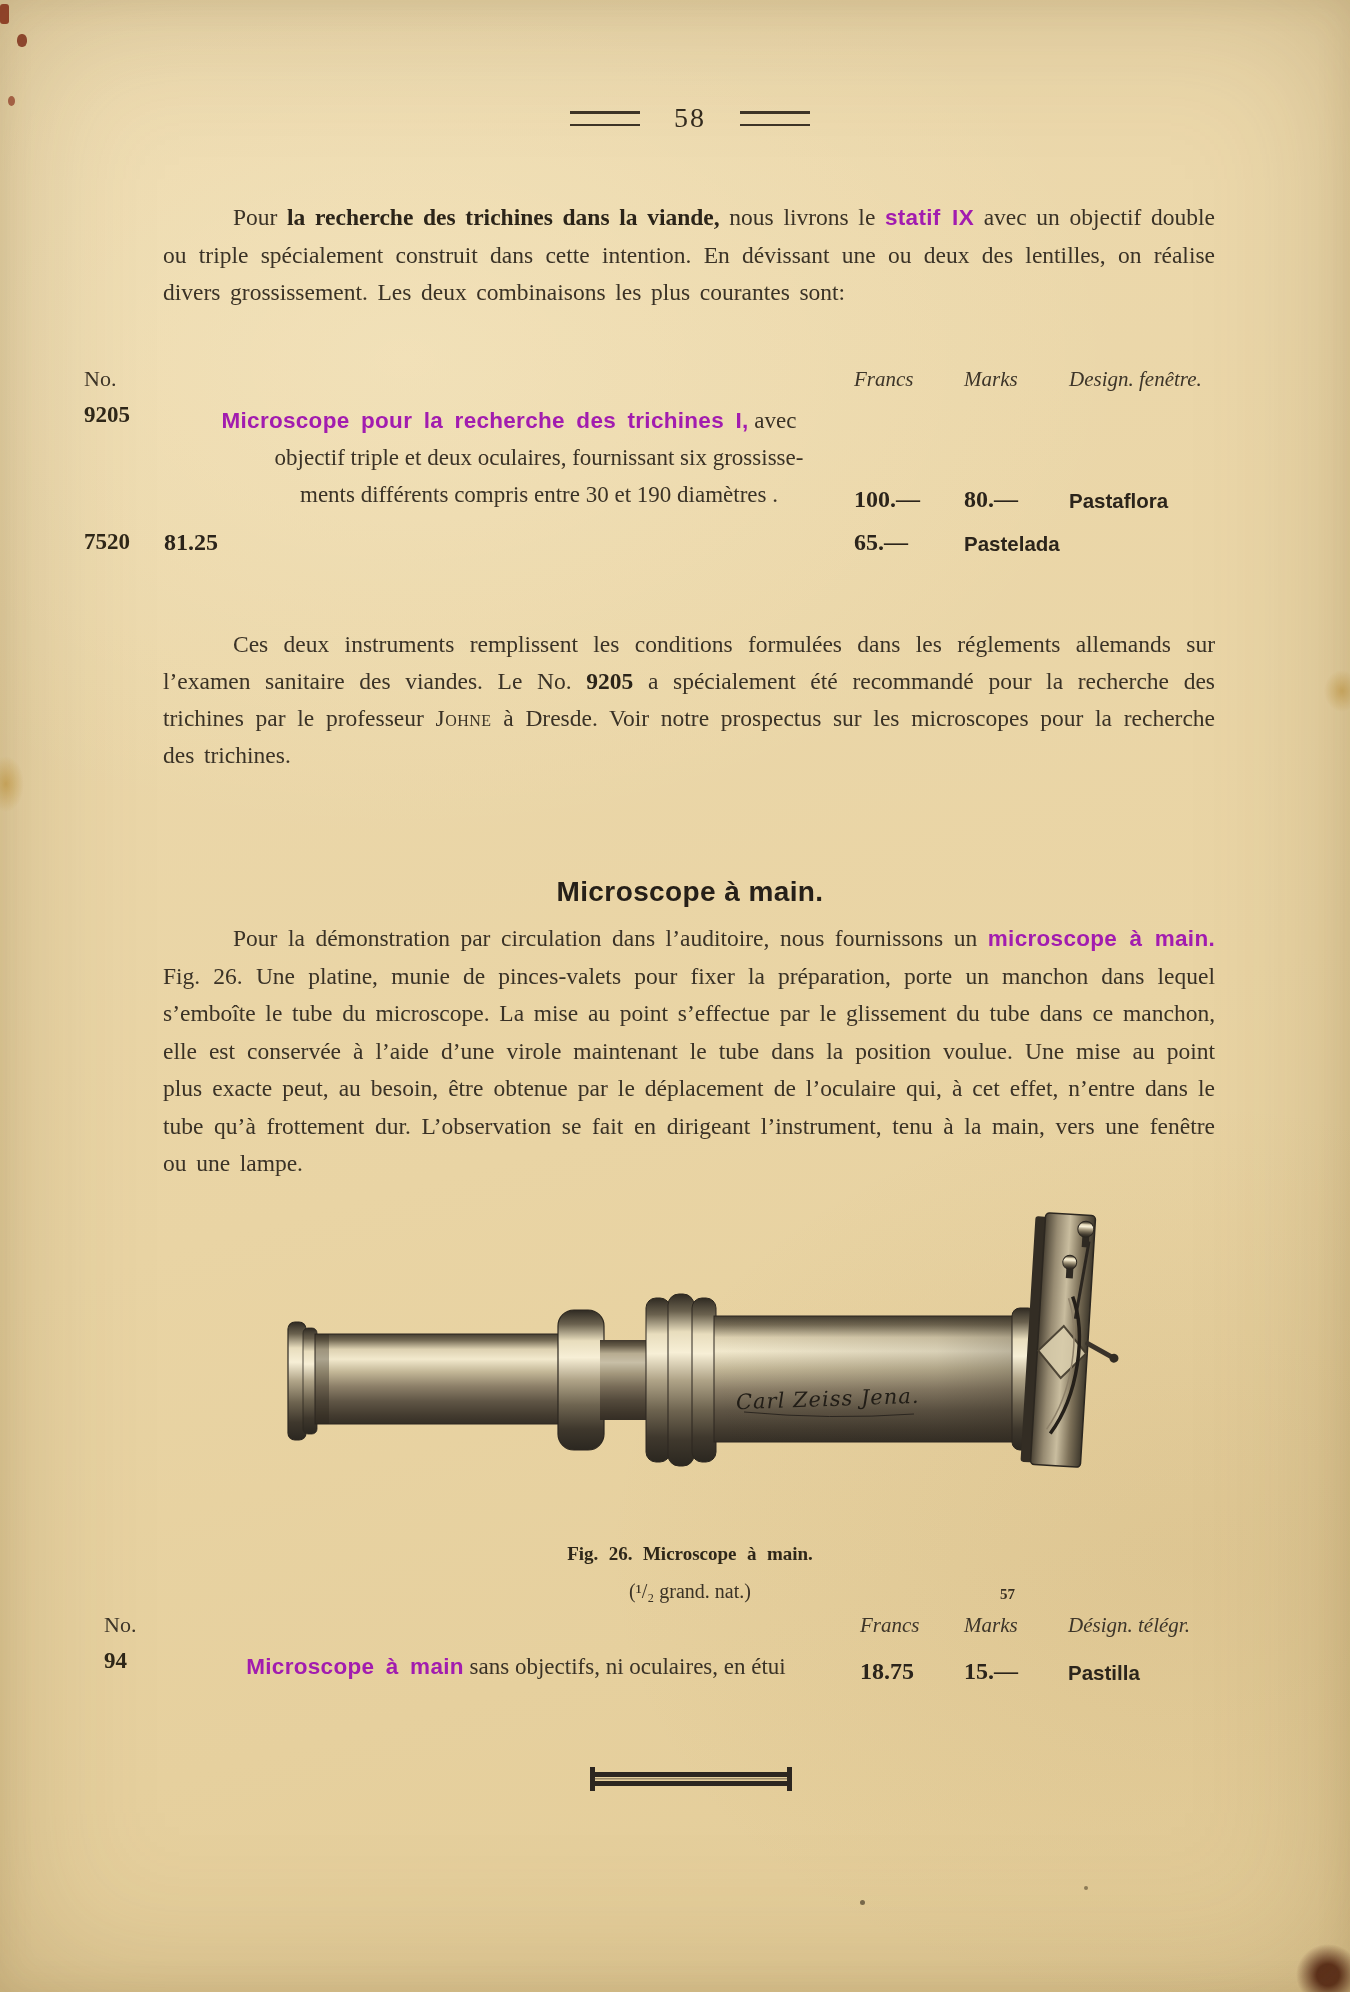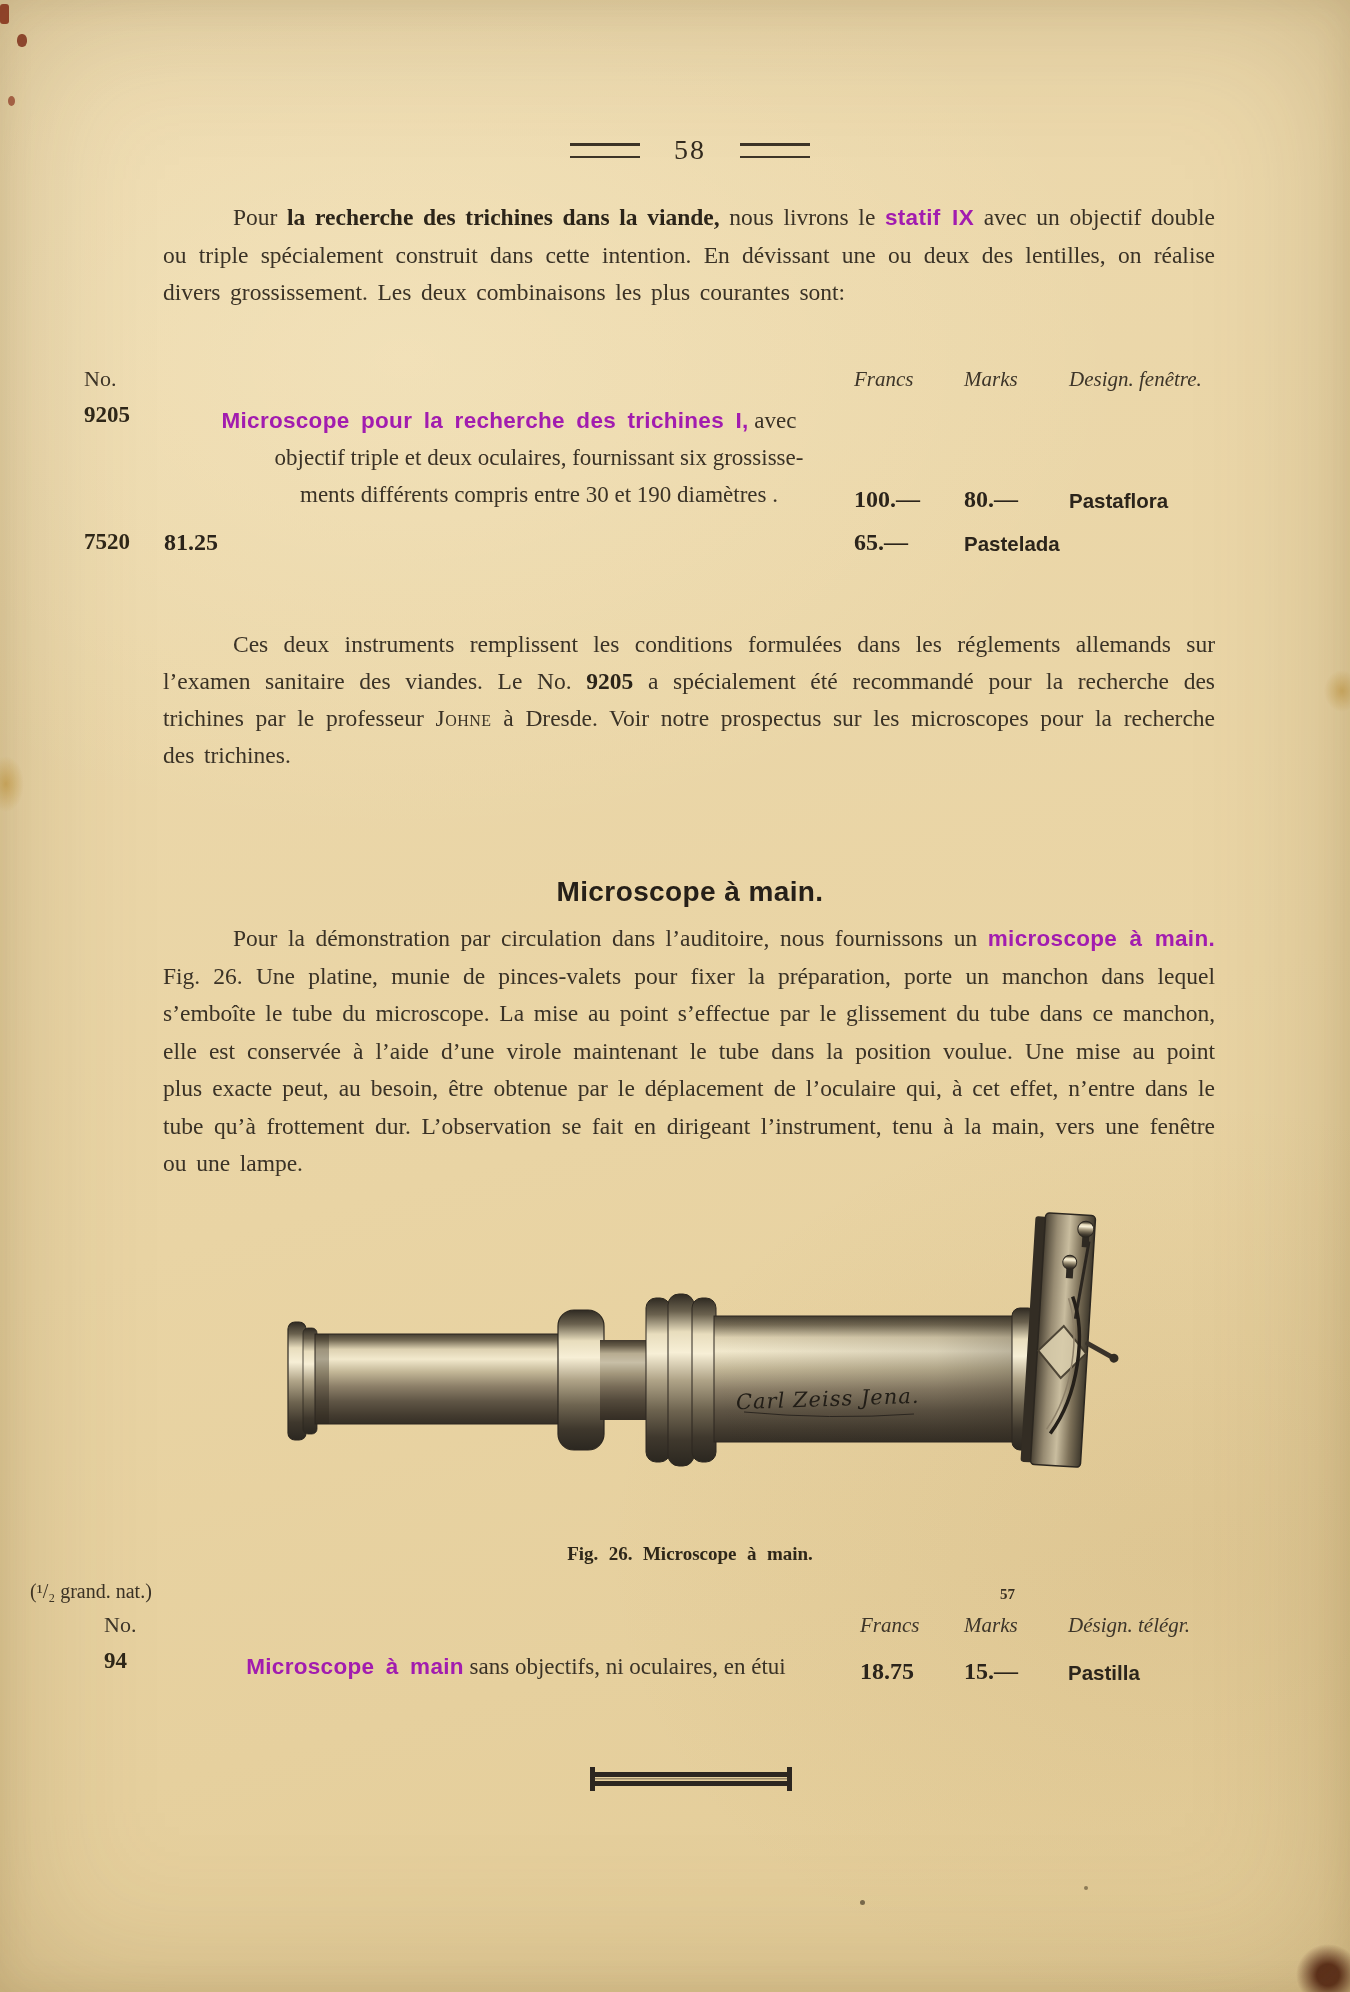--- a/index.html
+++ b/index.html
@@ -13,21 +13,21 @@
       radial-gradient(1200px 800px at 30% 18%, rgba(255,245,214,.30), transparent 60%),
       radial-gradient(900px 700px at 88% 78%, rgba(150,110,45,.10), transparent 65%),
       linear-gradient(165deg,#eddaaf 0%, #e9d4a4 55%, #e3cc98 100%);
   }
   body::after{
     content:"";position:absolute;inset:0;pointer-events:none;
     box-shadow: inset 0 0 150px rgba(110,80,30,.26), inset 0 0 35px rgba(110,80,30,.12);
   }
   .abs{position:absolute;}
   
-  .pagehead{left:30px;top:102px;width:1320px;display:flex;justify-content:center;align-items:center;gap:34px;margin-top:32px;}
+  .pagehead{left:30px;top:102px;width:1320px;display:flex;justify-content:center;align-items:center;gap:34px;}
   .prule{width:70px;height:10px;border-top:3px solid #3d342  7;border-top:3px solid #3d3427;border-bottom:2px solid #3d3427;}
   .pnum{font-size:28px;letter-spacing:2px;color:#332b1f;}
   
   .para{left:163px;width:1052px;text-align:justify;font-size:23.5px;line-height:37.5px;word-spacing:.16em;margin:0;}
   .para.indent{text-indent:70px;}
   #para1{top:199px;}
   #para2{top:626px;line-height:37px;}
   #para3{top:920px;}
   .bserif{font-weight:bold;color:#2b2419;}
   .bsans{font-family:"Liberation Sans", sans-serif;font-weight:700;font-size:22.5px;color:#a21caf;letter-spacing:.3px;word-spacing:.22em;}
@@ -48,21 +48,21 @@
   #table1 .trow{grid-template-columns:80px 690px 110px 105px 161px;}
   #table2 .trow{grid-template-columns:68px 688px 104px 104px 182px;}
   .tno{font-weight:bold;font-size:23px;color:#2e2719;align-self:start;}
   .tdesc{line-height:37px;padding-left:60px;text-indent:-60px;text-align:center;}
   .price{font-weight:bold;font-size:24px;color:#2b241b;}
   .design{font-family:"Liberation Sans", sans-serif;font-weight:700;font-size:20.5px;color:#2b241b;}
   
   #figure{left:270px;top:1200px;}
   .platenum{left:1000px;top:1586px;font-size:15px;font-weight:bold;color:#3a3123;text-align:center;}
   .caption1{left:30px;top:1543px;width:1320px;text-align:center;font-weight:bold;font-size:19px;color:#2e2719;word-spacing:.3em;}
-  .caption2{left:30px;top:1580px;width:1320px;text-align:left;font-size:20px;color:#3a3226;}
+  .caption2{left:30px;top:1580px;width:1320px;text-align:center;font-size:20px;color:#3a3226;}
   
   .endrule{left:590px;top:1766px;}
   
   .stain{position:absolute;border-radius:50%;pointer-events:none;}
   #stain-left{left:-12px;top:756px;width:36px;height:56px;background:radial-gradient(closest-side,rgba(193,141,36,.50),rgba(193,141,36,0));}
   #stain-right{left:1324px;top:670px;width:36px;height:42px;background:radial-gradient(closest-side,rgba(186,134,30,.45),rgba(186,134,30,0));}
   #corner-blob{left:1296px;top:1944px;width:64px;height:62px;background:radial-gradient(closest-side,#4e1d10 35%,rgba(78,29,16,0));opacity:.92;border-radius:50%;}
   #mark1{left:0;top:4px;width:9px;height:20px;background:#8a2416;border-radius:3px;opacity:.85;}
   #mark2{left:17px;top:34px;width:10px;height:13px;background:#7c2013;border-radius:45%;opacity:.8;}
   #mark3{left:8px;top:96px;width:7px;height:10px;background:#8a2416;border-radius:50%;opacity:.65;}

